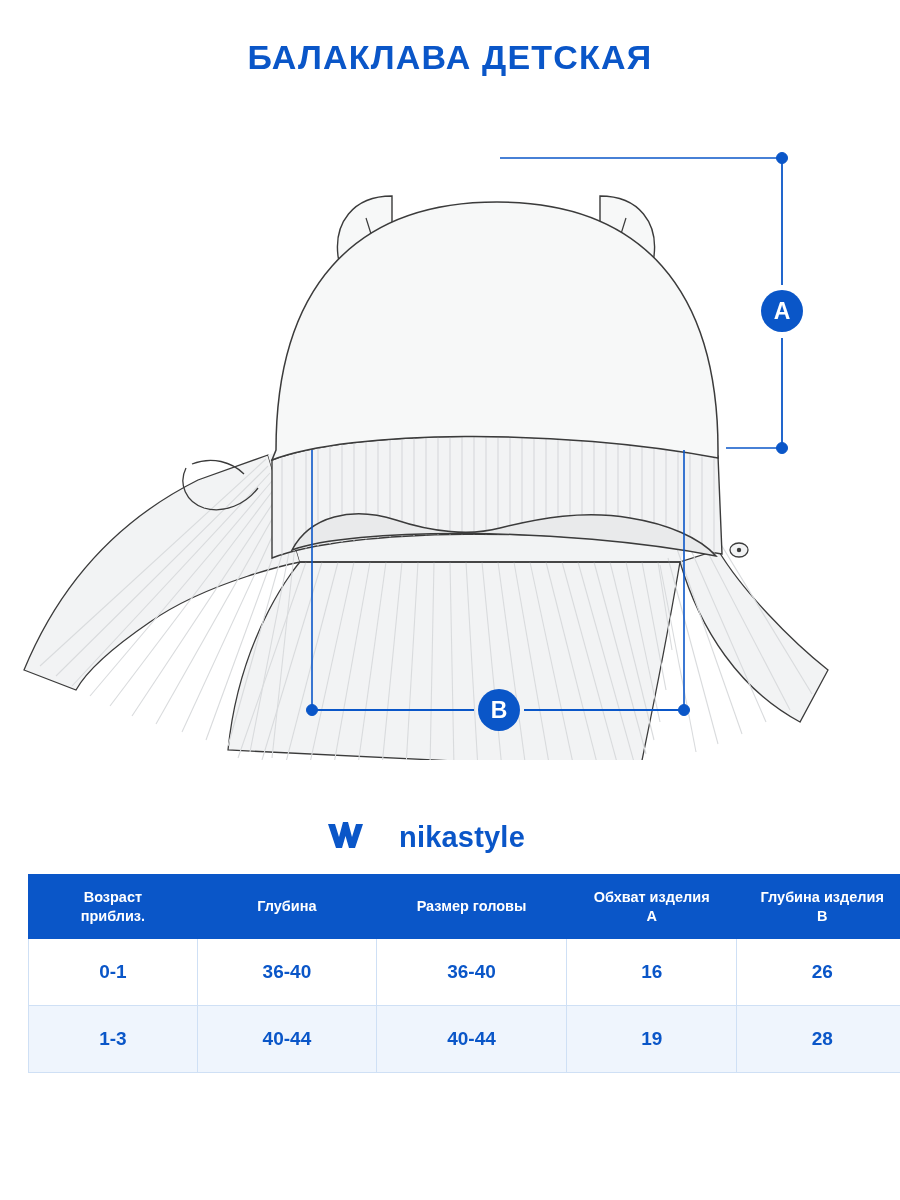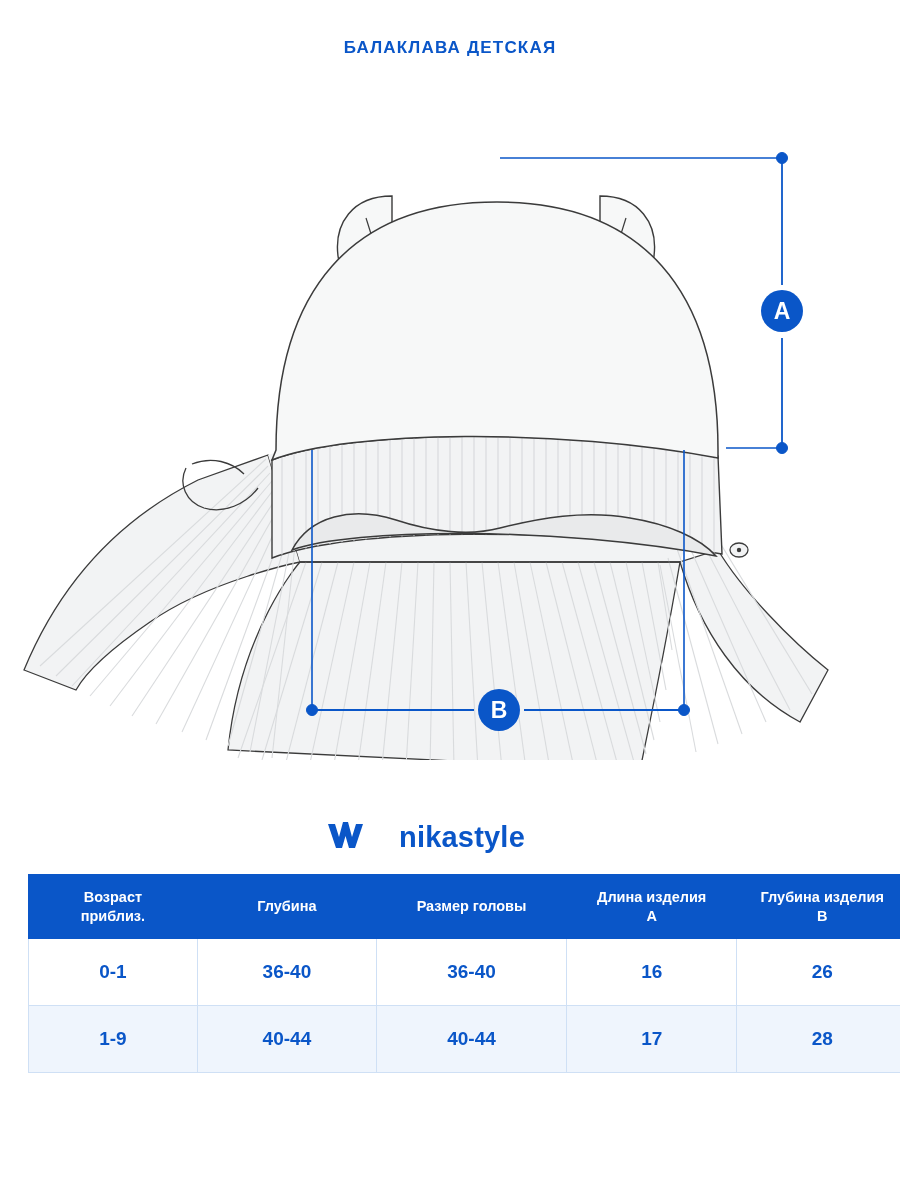--- a/index.html
+++ b/index.html
@@ -17,21 +17,21 @@
     background: #fff;
   }
 
   
   .title {
     position: absolute;
     top: 38px;
     left: 0;
     width: 900px;
     text-align: center;
-    font-size: 17px;
+    font-size: 34px;
     font-weight: bold;
     letter-spacing: 1.2px;
     color: #0A56C8;
   }
 
   
   .illustration {
     position: absolute;
     top: 110px;
     left: 0;
@@ -305,40 +305,40 @@
           <span>Возраст</span><br>
           <span>приблиз.</span>
         </th>
         <th>
           <span>Глубина</span>
         </th>
         <th>
           <span>Размер головы</span>
         </th>
         <th>
-          <span>Длина изделия</span><br>
+          <span>Обхват изделия</span><br>
           <span>A</span>
         </th>
         <th>
           <span>Глубина изделия</span><br>
           <span>B</span>
         </th>
       </tr>
     </thead>
     <tbody>
       <tr>
         <td>0-1</td>
         <td>36-40</td>
         <td>36-40</td>
         <td>16</td>
         <td>26</td>
       </tr>
       <tr>
-        <td>1-9</td>
+        <td>1-3</td>
         <td>40-44</td>
         <td>40-44</td>
-        <td>17</td>
+        <td>19</td>
         <td>28</td>
       </tr>
     </tbody>
   </table>
 
 </div>
 
 </body></html>

